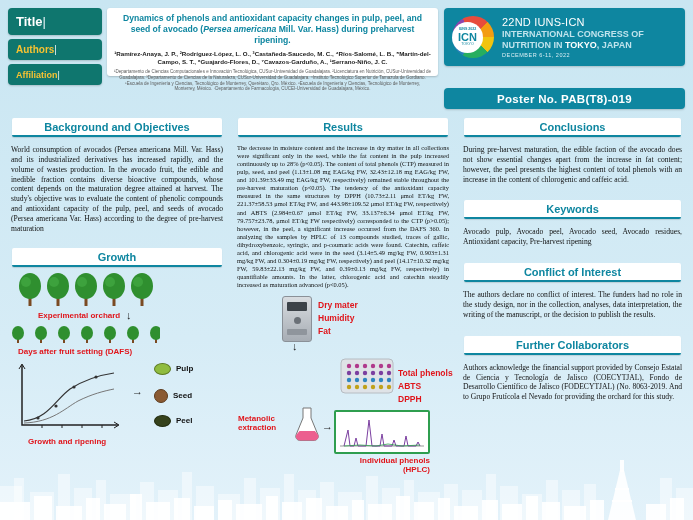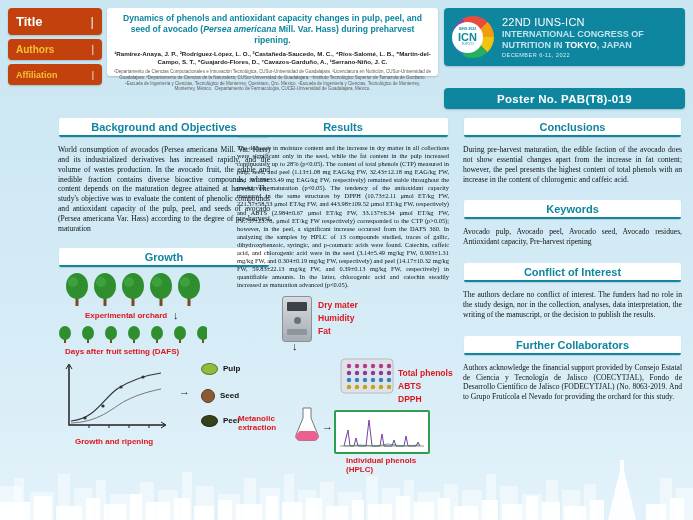--- a/index.html
+++ b/index.html
@@ -9,21 +9,21 @@
     font-family:"Liberation Sans", sans-serif;
   }
   .page { position:absolute; inset:0; }
 
   
   .skyline { position:absolute; left:0; bottom:0; width:693px; height:64px; }
 
   
   .hdr-left { position:absolute; left:8px; top:8px; width:94px; }
   .hdr-box {
-    background:#c2410c; border-radius:4px; display:flex; justify-content:space-between;
+    background:#0f766e; border-radius:4px; display:flex; 
     align-items:center; padding:0 8px; margin-bottom:4px; font-weight:bold;
     box-shadow:0 1px 2px rgba(0,0,0,.18);
   }
   .hdr-box.t  { height:27px; font-size:13px; color:#ffffff; }
   .hdr-box.a  { height:21px; font-size:10px; color:#f7c231; }
   .hdr-box.f  { height:21px; font-size:9px;  color:#f7c231; }
   .pipe { color:#e8f4f8; font-weight:normal; }
 
   
   .hdr-center {
@@ -62,21 +62,21 @@
   
   .poster-no {
     position:absolute; left:444px; top:88px; width:241px; height:21px; background:#0e86a0;
     border-radius:4px; color:#fff; font-weight:bold; font-size:11.5px; display:flex;
     align-items:center; justify-content:center; letter-spacing:.3px;
     box-shadow:0 1px 2px rgba(0,0,0,.18);
   }
 
   
   .col { position:absolute; top:118px; }
-  .col-left { left:8px; width:218px;margin-left:47px; }
+  .col-left { left:8px; width:218px; }
   .col-mid { left:234px; width:218px; }
   .col-right { left:460px; width:225px; }
 
   .sec-h {
     background:#fff; color:#0e86a0; font-weight:bold; font-size:11px; text-align:center;
     padding:3px 0 2px; border-radius:2px; border-bottom:2px solid #0e86a0;
     box-shadow:0 1px 1px rgba(0,0,0,.12); margin:0 4px;
   }
   .body-text {
     font-family:"Liberation Serif", serif; font-size:7.6px; line-height:1.3;
@@ -107,21 +107,21 @@
     background:linear-gradient(180deg,#d8dce0,#a7adb4); border:1px solid #8a9097; border-radius:3px;
   }
   .analyzer .screen { position:absolute; left:4px; top:5px; width:20px; height:9px; background:#3c4248; border-radius:1px; }
   .analyzer .btn { position:absolute; left:11px; top:20px; width:7px; height:7px; background:#6a7077; border-radius:50%; }
   .analyzer .slot { position:absolute; left:4px; top:32px; width:20px; height:6px; background:#8f959c; border-radius:1px; }
 
   .chroma {
     position:absolute; left:100px; top:116px; width:92px; height:40px; background:#fff;
     border:2px solid #2f9e4f; border-radius:2px;
   }
-  .hplc-label { left:112px; top:162px; width:84px; text-align:left; }
+  .hplc-label { left:112px; top:162px; width:84px; text-align:right; }
   .metanolic-label { left:4px; top:120px; width:54px; }
   .tp-labels { left:164px; top:74px; white-space:nowrap; }
   .dry-labels { left:84px; top:6px; }
 </style>
 </head>
 <body>
 
 <div class="page">
 
   <svg class="skyline" viewBox="0 0 693 64" preserveAspectRatio="none">

